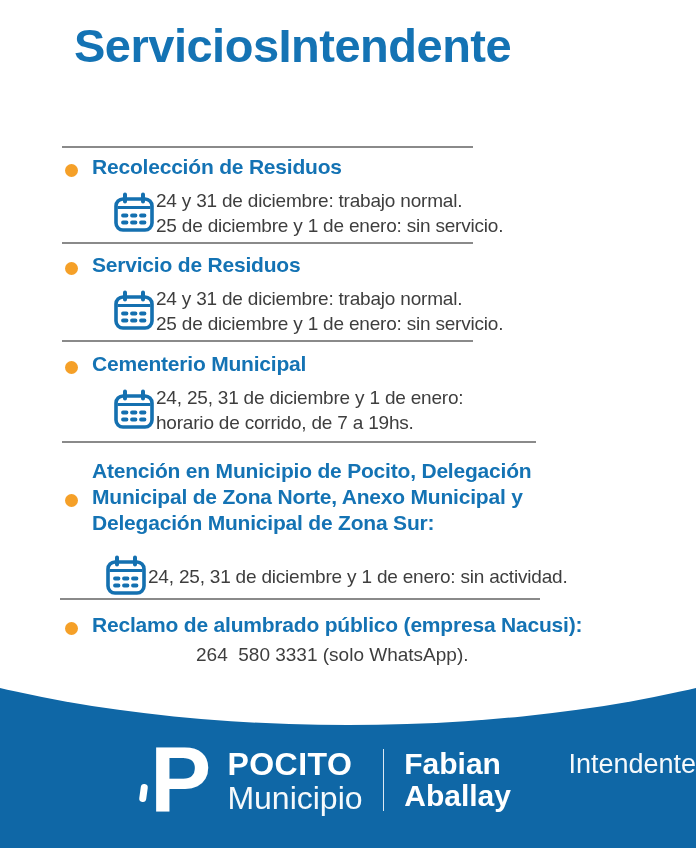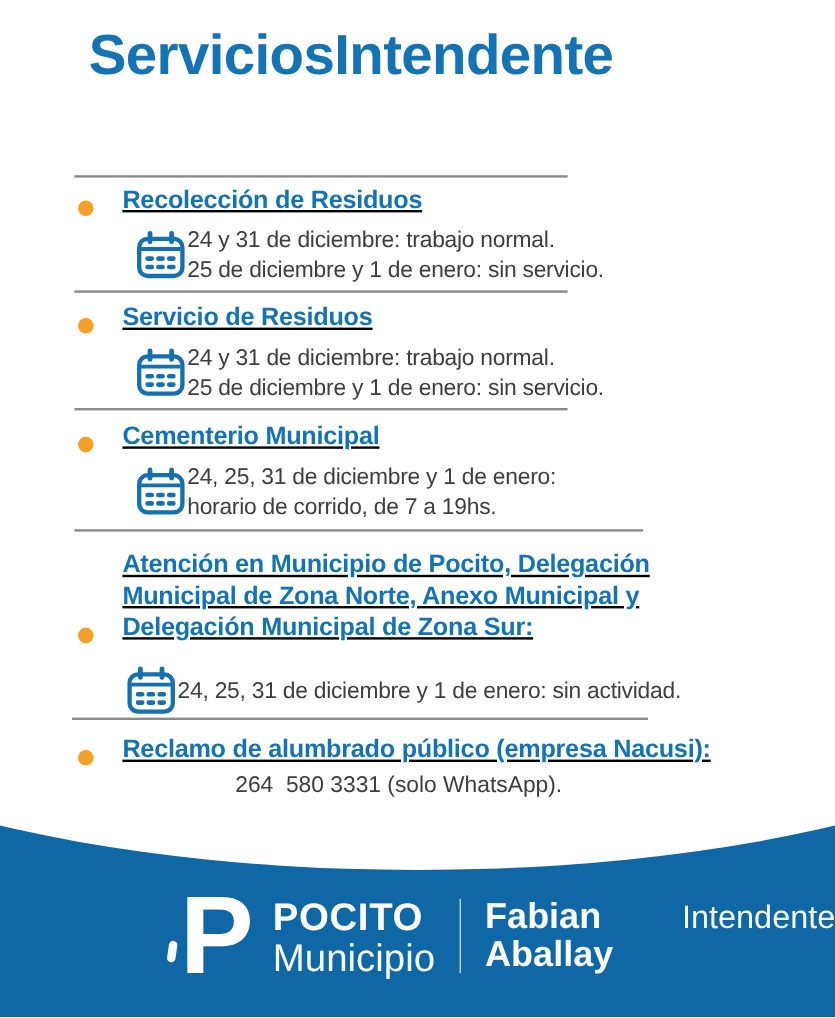--- a/index.html
+++ b/index.html
@@ -16,21 +16,21 @@
   
   .rule{position:absolute;left:62px;height:2px;background:var(--divider-gray,#8A8A8A);}
   .rule-1{top:146px;width:411px;}
   .rule-2{top:242px;width:411px;}
   .rule-3{top:340px;width:411px;}
   .rule-4{top:441px;width:474px;}
   .rule-5{top:598px;left:60px;width:480px;}
   
   .sec{position:absolute;left:0;width:696px;}
   .sec-1{top:154px;} .sec-2{top:252px;} .sec-3{top:351px;} .sec-4{top:458px;}
-  .sec-head{display:flex;align-items:flex-end;gap:24px;margin-left:65px;text-decoration:underline;}
+  .sec-head{display:flex;align-items:center;gap:14px;margin-left:65px;}
   .bullet{flex:0 0 auto;width:13px;height:13px;border-radius:50%;background:var(--bullet-orange,#F5A028);margin-top:6px;}
   .sec-head h2{margin:0;font-size:21px;line-height:26px;font-weight:700;letter-spacing:-0.2px;color:var(--heading-blue,#1473B4);}
   .sec-4 .sec-head h2{max-width:478px;}
   .sec-body{display:flex;align-items:center;gap:0;margin:8px 0 0 112px;}
   .sec-4 .sec-body{margin-top:18px;margin-left:104px;}
   .cal{flex:0 0 auto;width:44px;height:44px;display:block;}
   .sec-lines p{margin:0;font-size:19px;line-height:25px;color:var(--body-text,#3E3E3E);letter-spacing:-0.2px;}
   
   .contact{position:absolute;top:612px;left:0;width:616px;}
   .phone{margin:5px 0 0 196px;font-size:19px;line-height:24px;color:var(--body-text,#3E3E3E);white-space:pre-wrap;}

